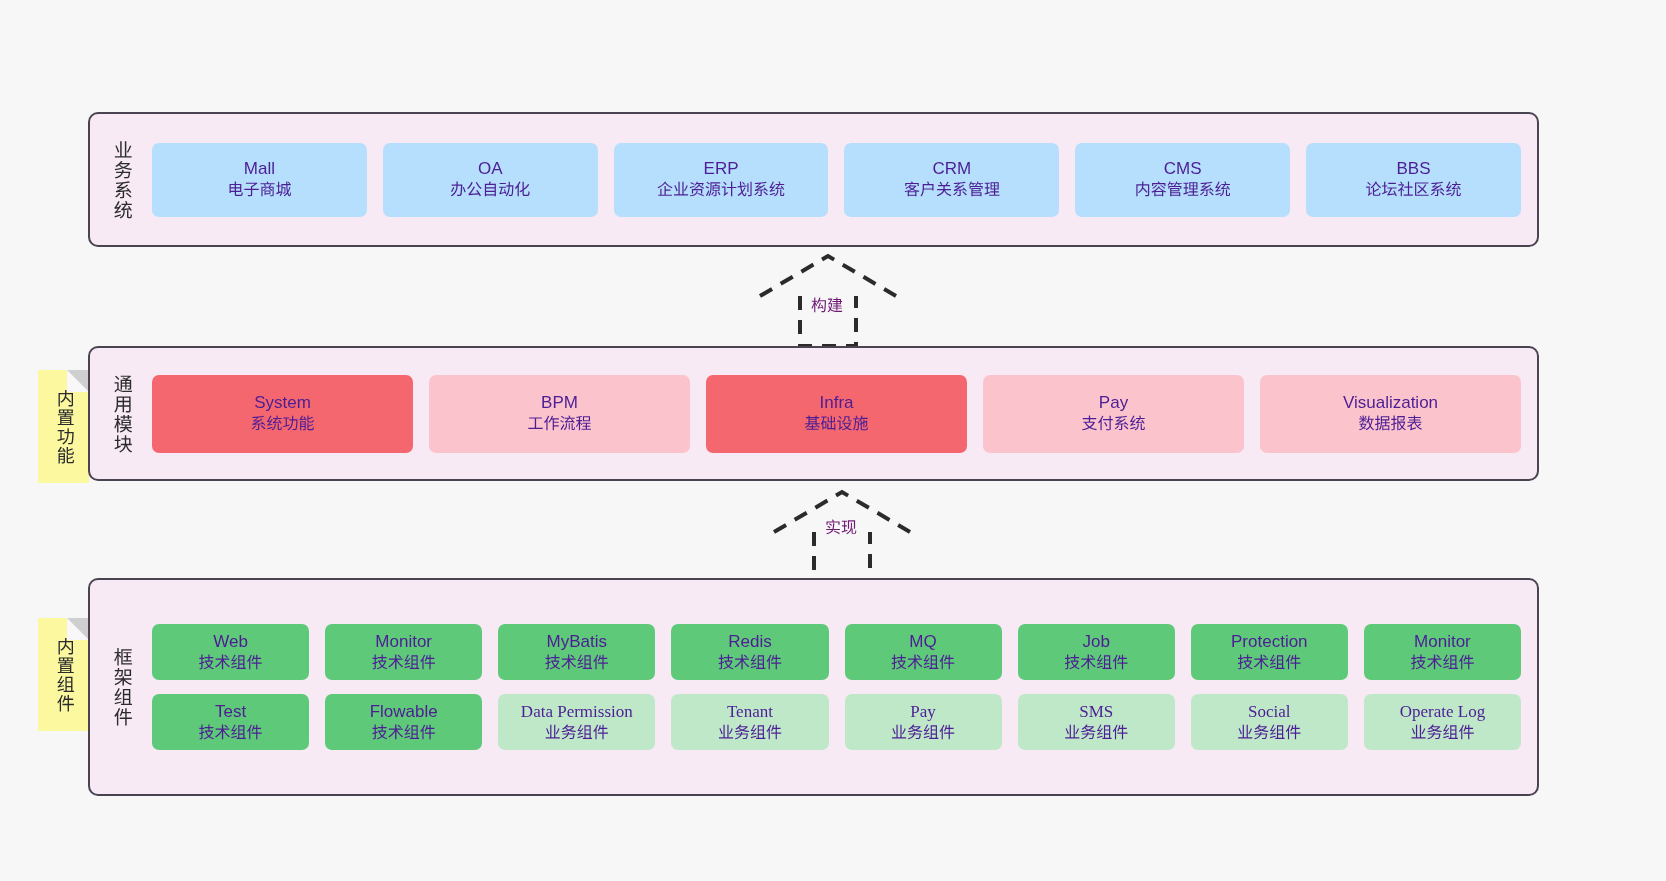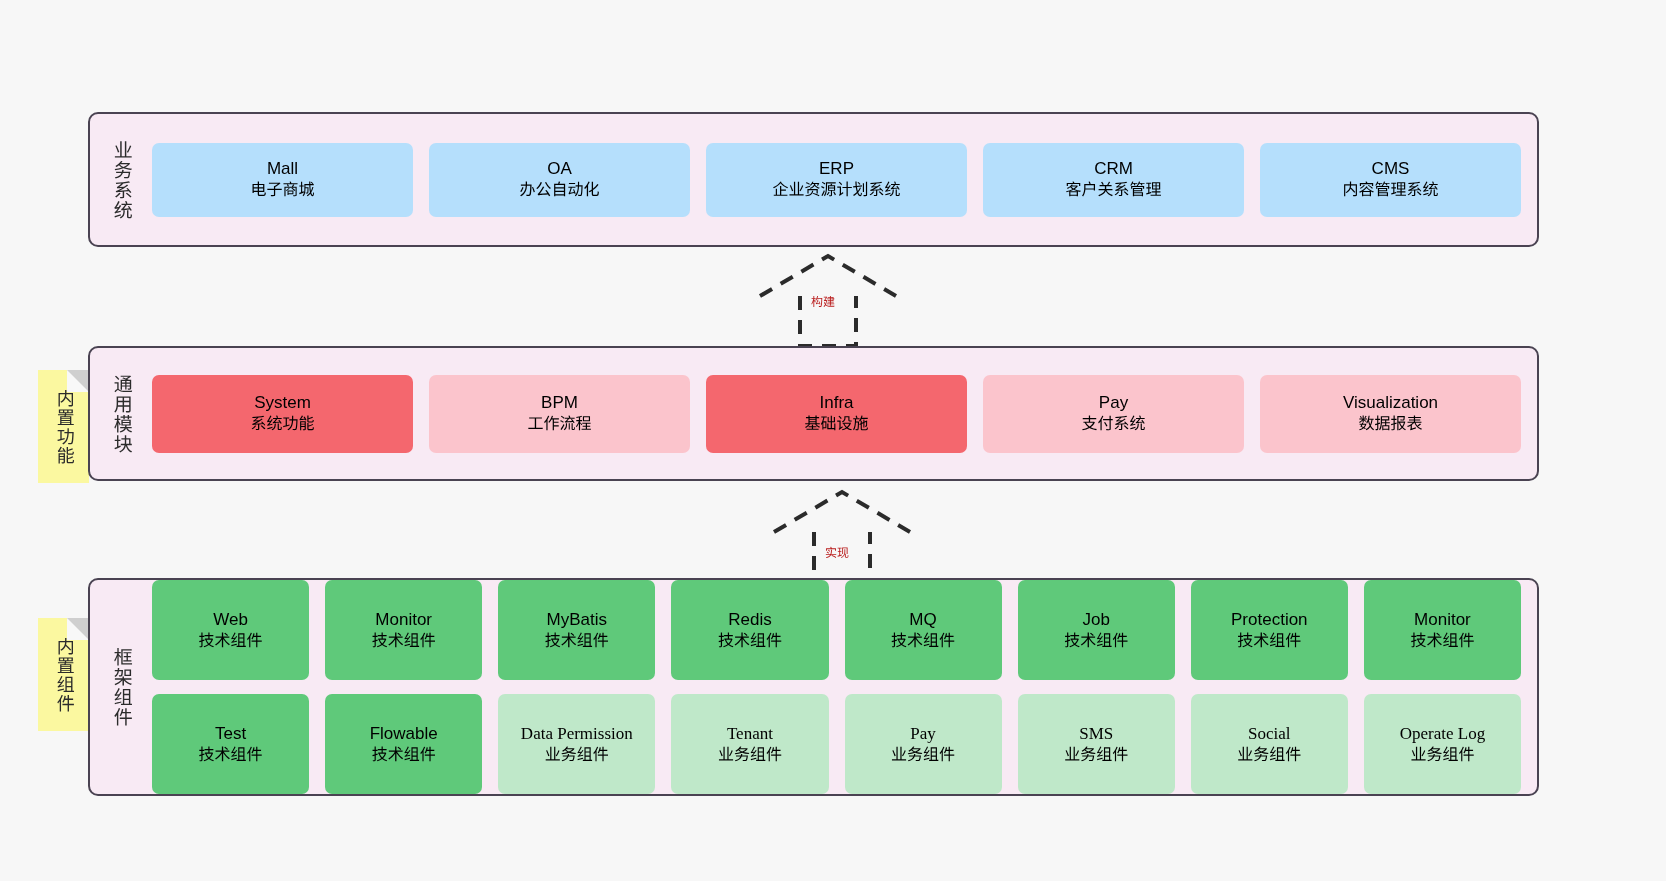--- a/index.html
+++ b/index.html
@@ -60,39 +60,39 @@
     flex: 1 1 0;
     border-radius: 7px;
     display: flex;
     flex-direction: column;
     align-items: center;
     justify-content: center;
     text-align: center;
     font-size: 17px;
     line-height: 1.3;
     padding: 6px 4px;
-    color: #000000;
+    color: #4c1d95;
   }
   .card .t-en { font-size: 17px; }
   .card .t-cn { font-size: 16px; }
 
   .c-blue      { background: #b5dffc; }
   .c-red       { background: #f4676e; }
   .c-pink      { background: #fbc4cc; }
   .c-green     { background: #5fc97a; }
   .c-greenlite { background: #bfe8c9; font-family: Liberation Serif, serif; }
 
   
   #layer-business  { left: 88px;  top: 112px; width: 1451px; height: 135px; }
   #layer-modules   { left: 88px;  top: 346px; width: 1451px; height: 135px; }
   #layer-framework { left: 88px;  top: 578px; width: 1451px; height: 218px; }
 
   #layer-business  .card { height: 74px; }
   #layer-modules   .card { height: 78px; align-items: center; }
-  #layer-framework .card { height: 100px; }
+  #layer-framework .card { height: 56px; }
 
   
   .sticky {
     position: absolute;
     width: 51px;
     background: #fbf8a0;
     display: flex;
     align-items: center;
     justify-content: center;
     font-size: 18px;
@@ -114,29 +114,29 @@
   #sticky-modules   { left: 38px; top: 370px; height: 113px; }
   #sticky-framework { left: 38px; top: 618px; height: 113px; }
 
   
   .connector {
     position: absolute;
     pointer-events: none;
   }
   .connector-label {
     position: absolute;
-    font-size: 12px;
-    color: #b91c1c;
+    font-size: 16px;
+    color: #701a75;
     background: transparent;
     white-space: nowrap;
   }
   #conn-build      { left: 744px; top: 250px;  width: 200px; height: 100px; }
   #conn-build-lbl  { left: 811px; top: 292px; }
   #conn-impl       { left: 758px; top: 486px;  width: 200px; height: 100px; }
-  #conn-impl-lbl   { left: 825px; top: 543px; }
+  #conn-impl-lbl   { left: 825px; top: 514px; }
 </style>
 </head>
 <body>
 
 <div class="canvas">
 
   <div class="layer" id="layer-business">
     <div class="layer-title">业务系统</div>
     <div class="layer-body">
       <div class="row">
@@ -152,20 +152,24 @@
           <span class="t-en">ERP</span>
           <span class="t-cn">企业资源计划系统</span>
         </div>
         <div class="card c-blue">
           <span class="t-en">CRM</span>
           <span class="t-cn">客户关系管理</span>
         </div>
         <div class="card c-blue">
           <span class="t-en">CMS</span>
           <span class="t-cn">内容管理系统</span>
+        </div>
+        <div class="card c-blue">
+          <span class="t-en">BBS</span>
+          <span class="t-cn">论坛社区系统</span>
         </div>
       </div>
     </div>
   </div>
 
   <svg class="connector" id="conn-build" viewBox="0 0 200 100">
     <path d="M 16 46 L 84 6 L 152 46" fill="none" stroke="#2b2b2b" stroke-width="4" stroke-dasharray="14 10" stroke-linecap="butt"></path>
     <path d="M 56 46 L 56 96 L 112 96 L 112 46" fill="none" stroke="#2b2b2b" stroke-width="4" stroke-dasharray="14 10" stroke-linecap="butt"></path>
   </svg>
   <div class="connector-label" id="conn-build-lbl">构建</div>

